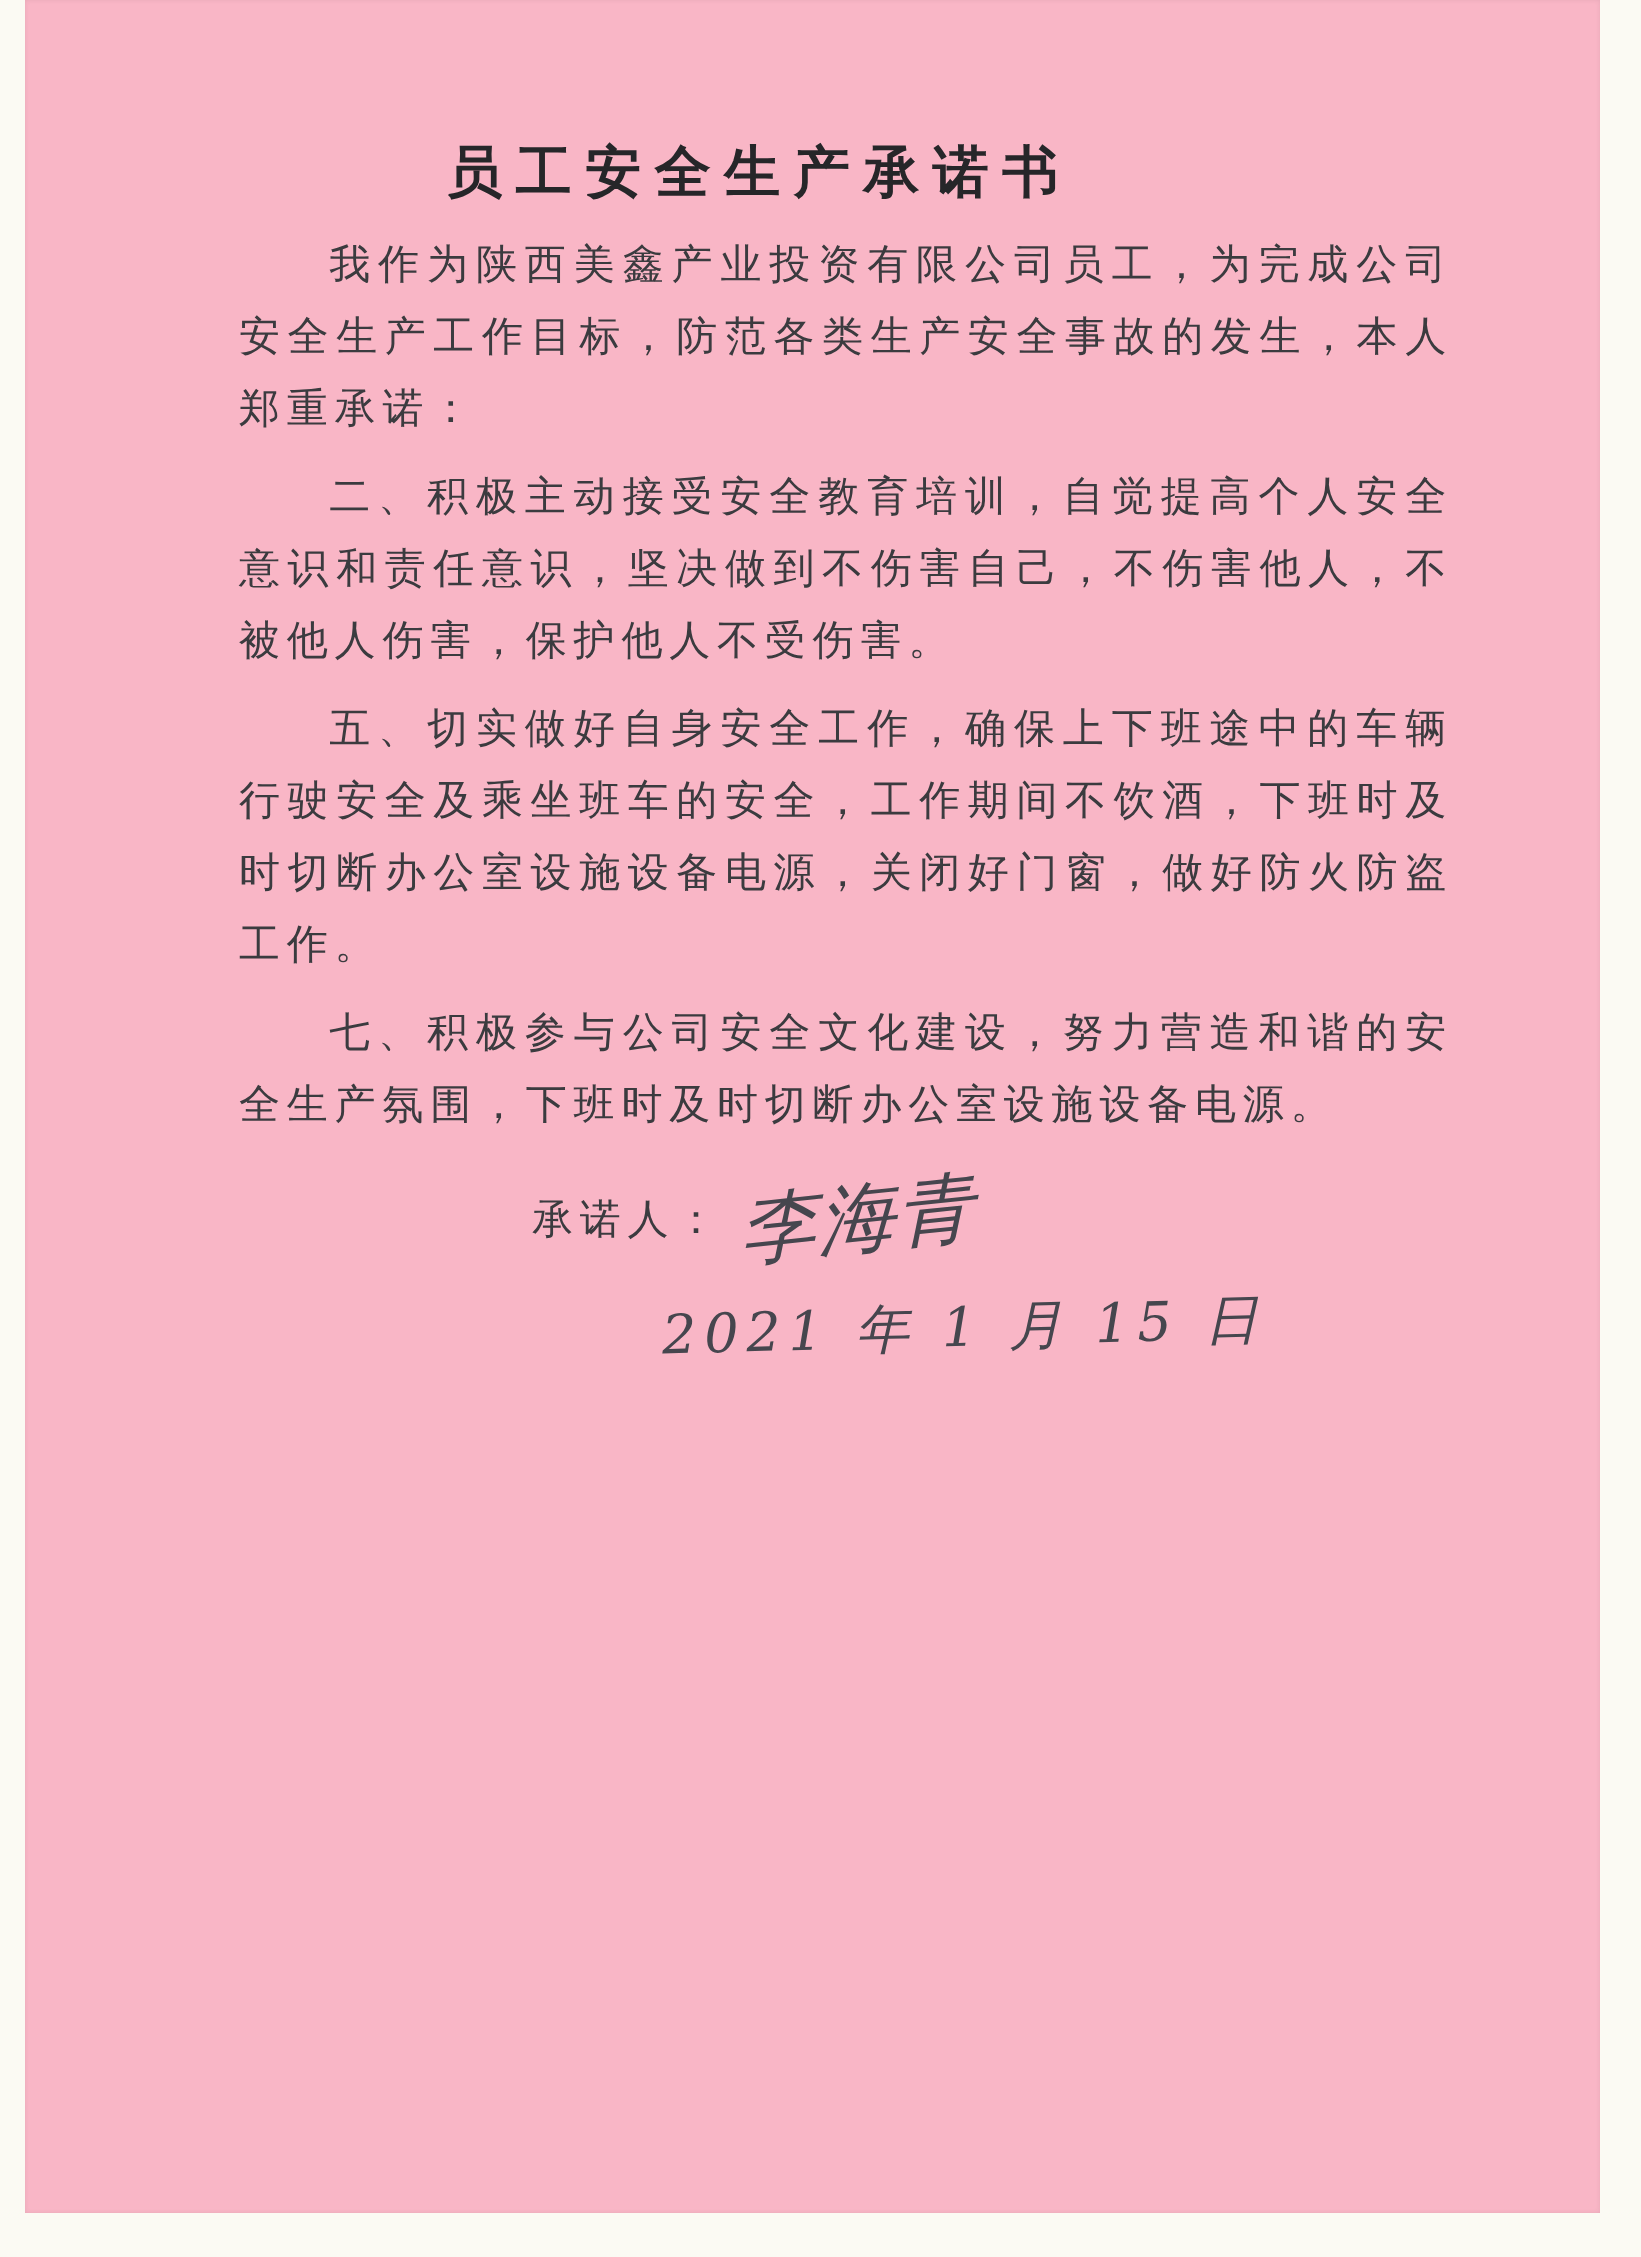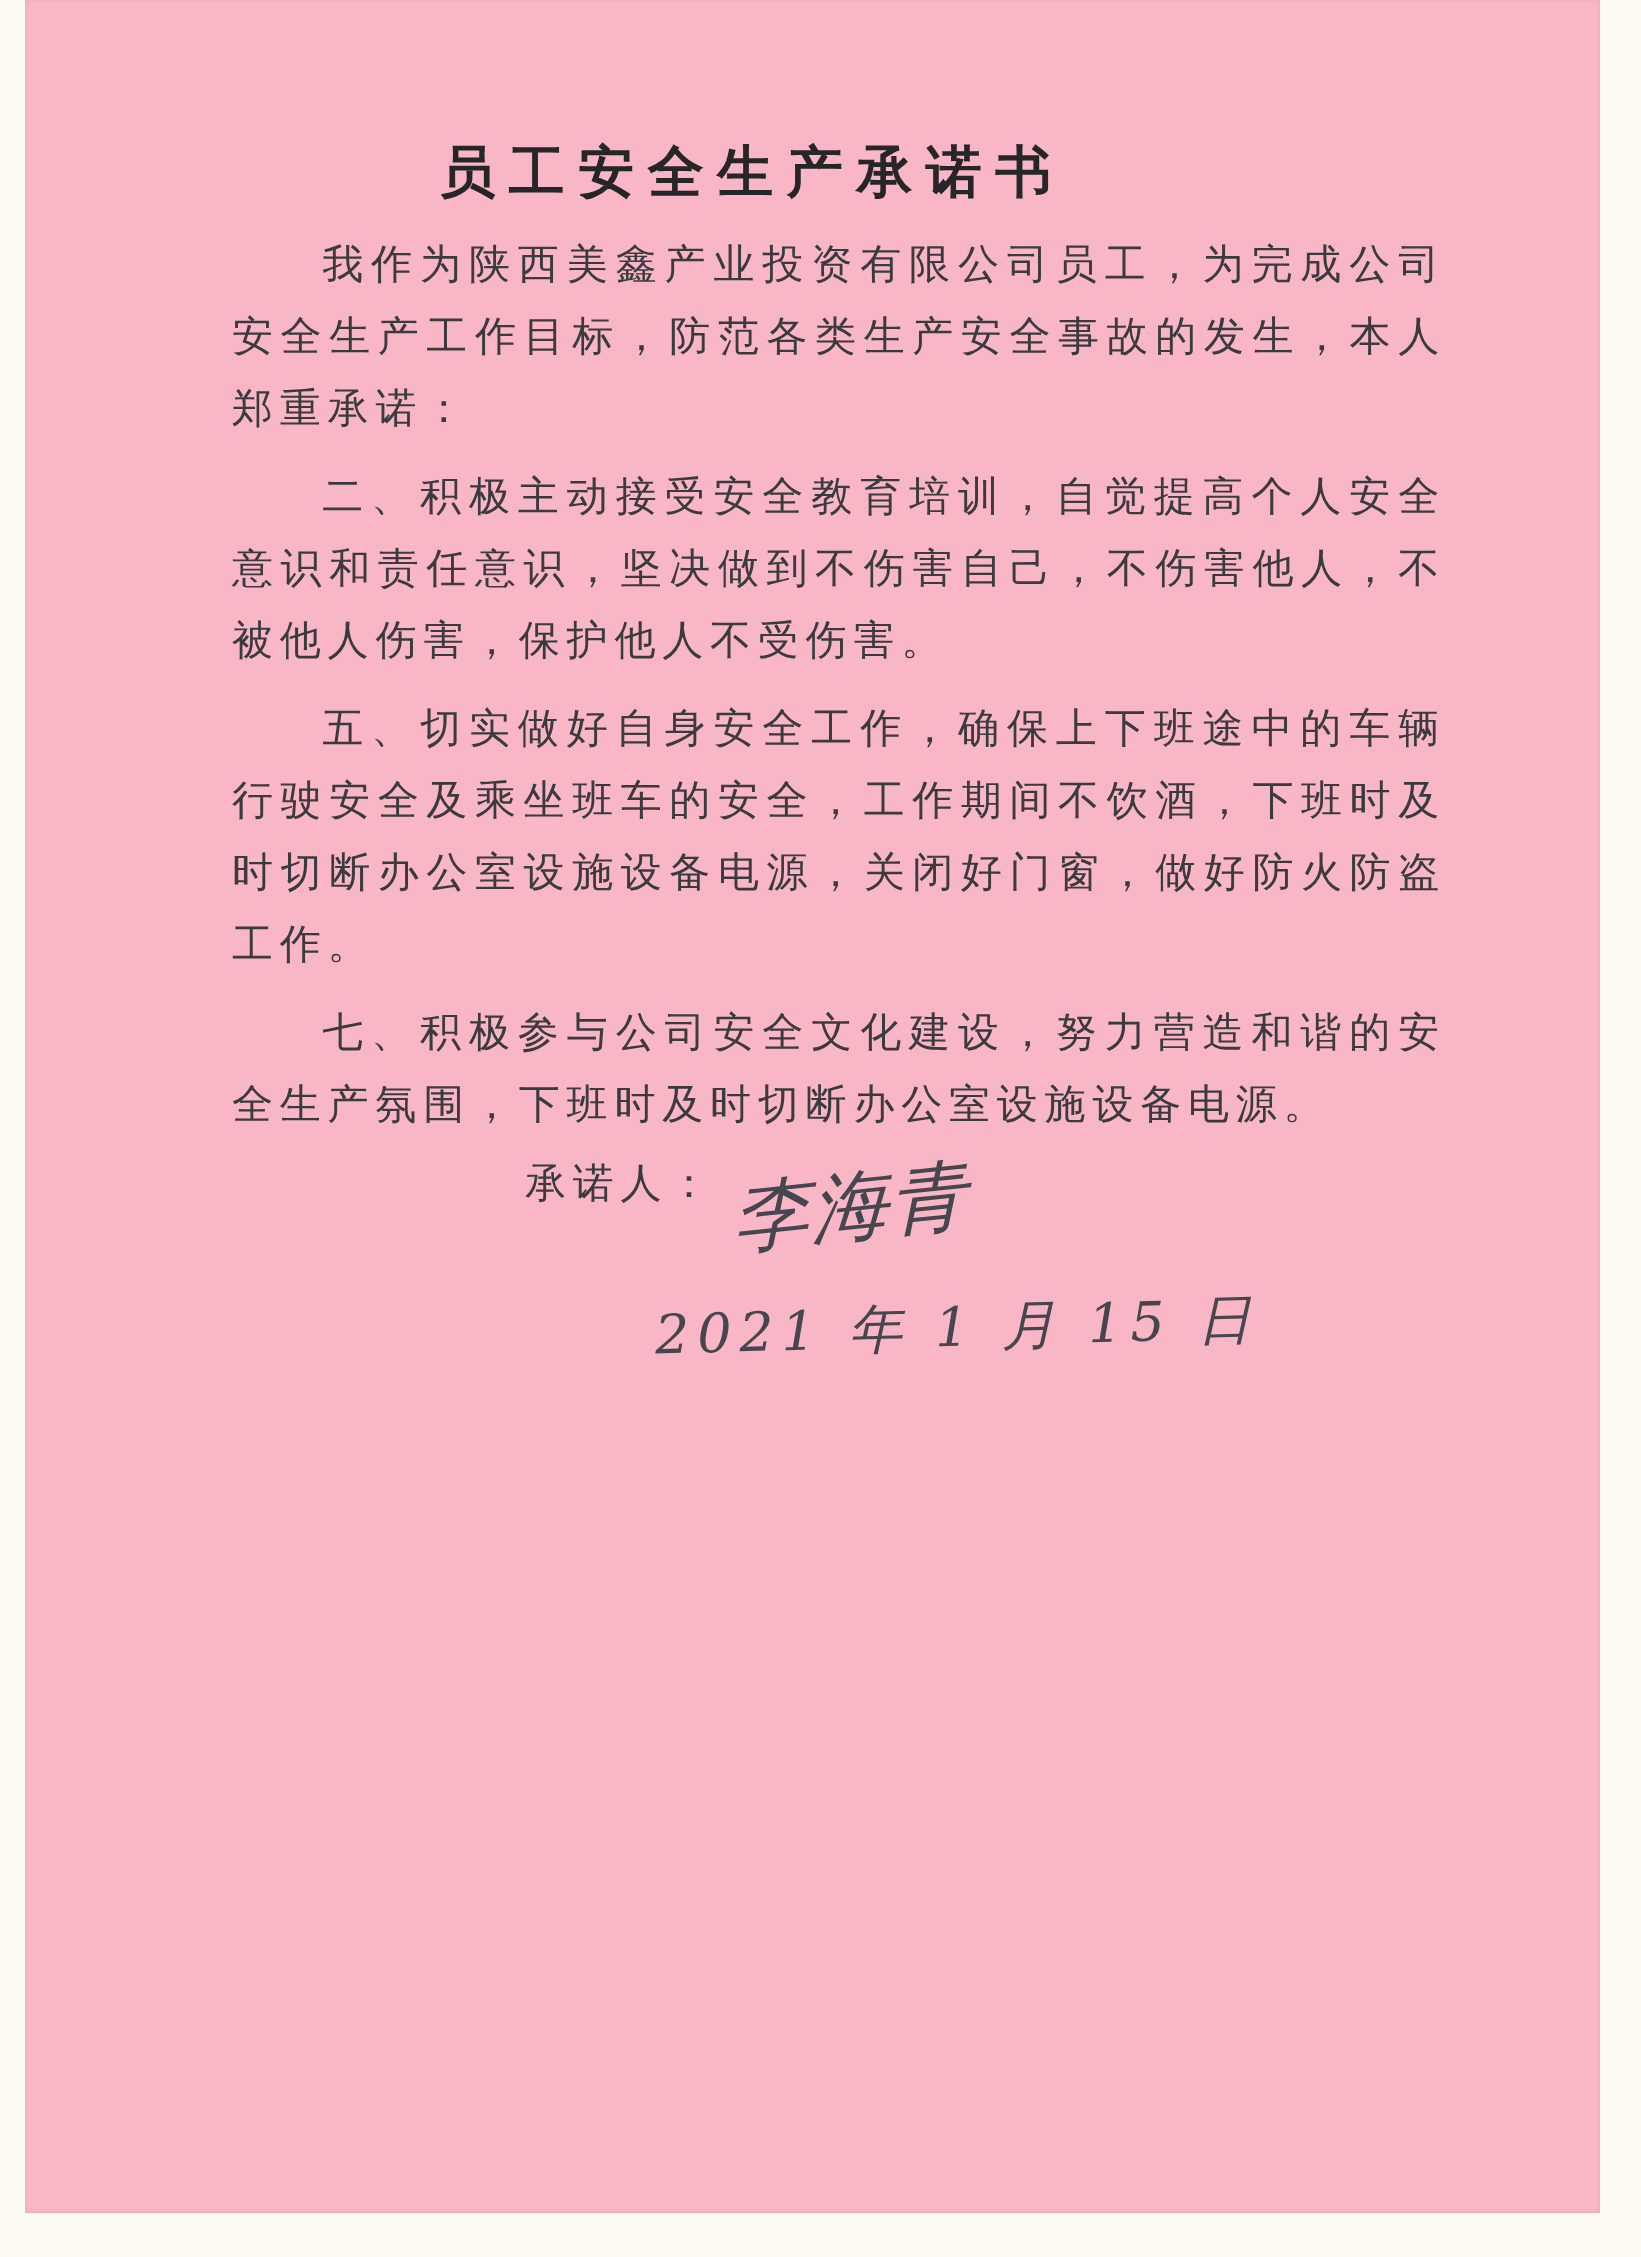--- a/index.html
+++ b/index.html
@@ -19,21 +19,21 @@
     position: absolute;
     left: 25px;
     top: 0px;
     right: 41px;
     bottom: 44px;
     background: #f9b6c6; 
     box-shadow: 0 0 5.8px rgba(0,0,0,0.08) inset;
   }
   .content {
     position: absolute;
-    left: 191px;
+    left: 198px;
     top: 135px;
     width: 1246px;
     color: #3b3b3f;
   }
   .doc-title {
     position: relative;
     left: -87px;
     text-align: center;
     font-family: "Liberation Sans", sans-serif;
     font-weight: bold;
@@ -49,21 +49,21 @@
     line-height: 72px;
     letter-spacing: 6.8px;
     text-indent: 2.2em;
     text-align: justify;
     color: #3b3b3f;
   }
   .signature-row {
     margin-top: 13px;
     margin-left: 309px;
     display: flex;
-    align-items: flex-start;
+    align-items: center;
     height: 127px;
   }
   .signature-label {
     font-size: 41px;
     letter-spacing: 6.8px;
     color: #3b3b3f;
   }
   .signature-name {
     font-size: 77px;
     font-style: italic;

